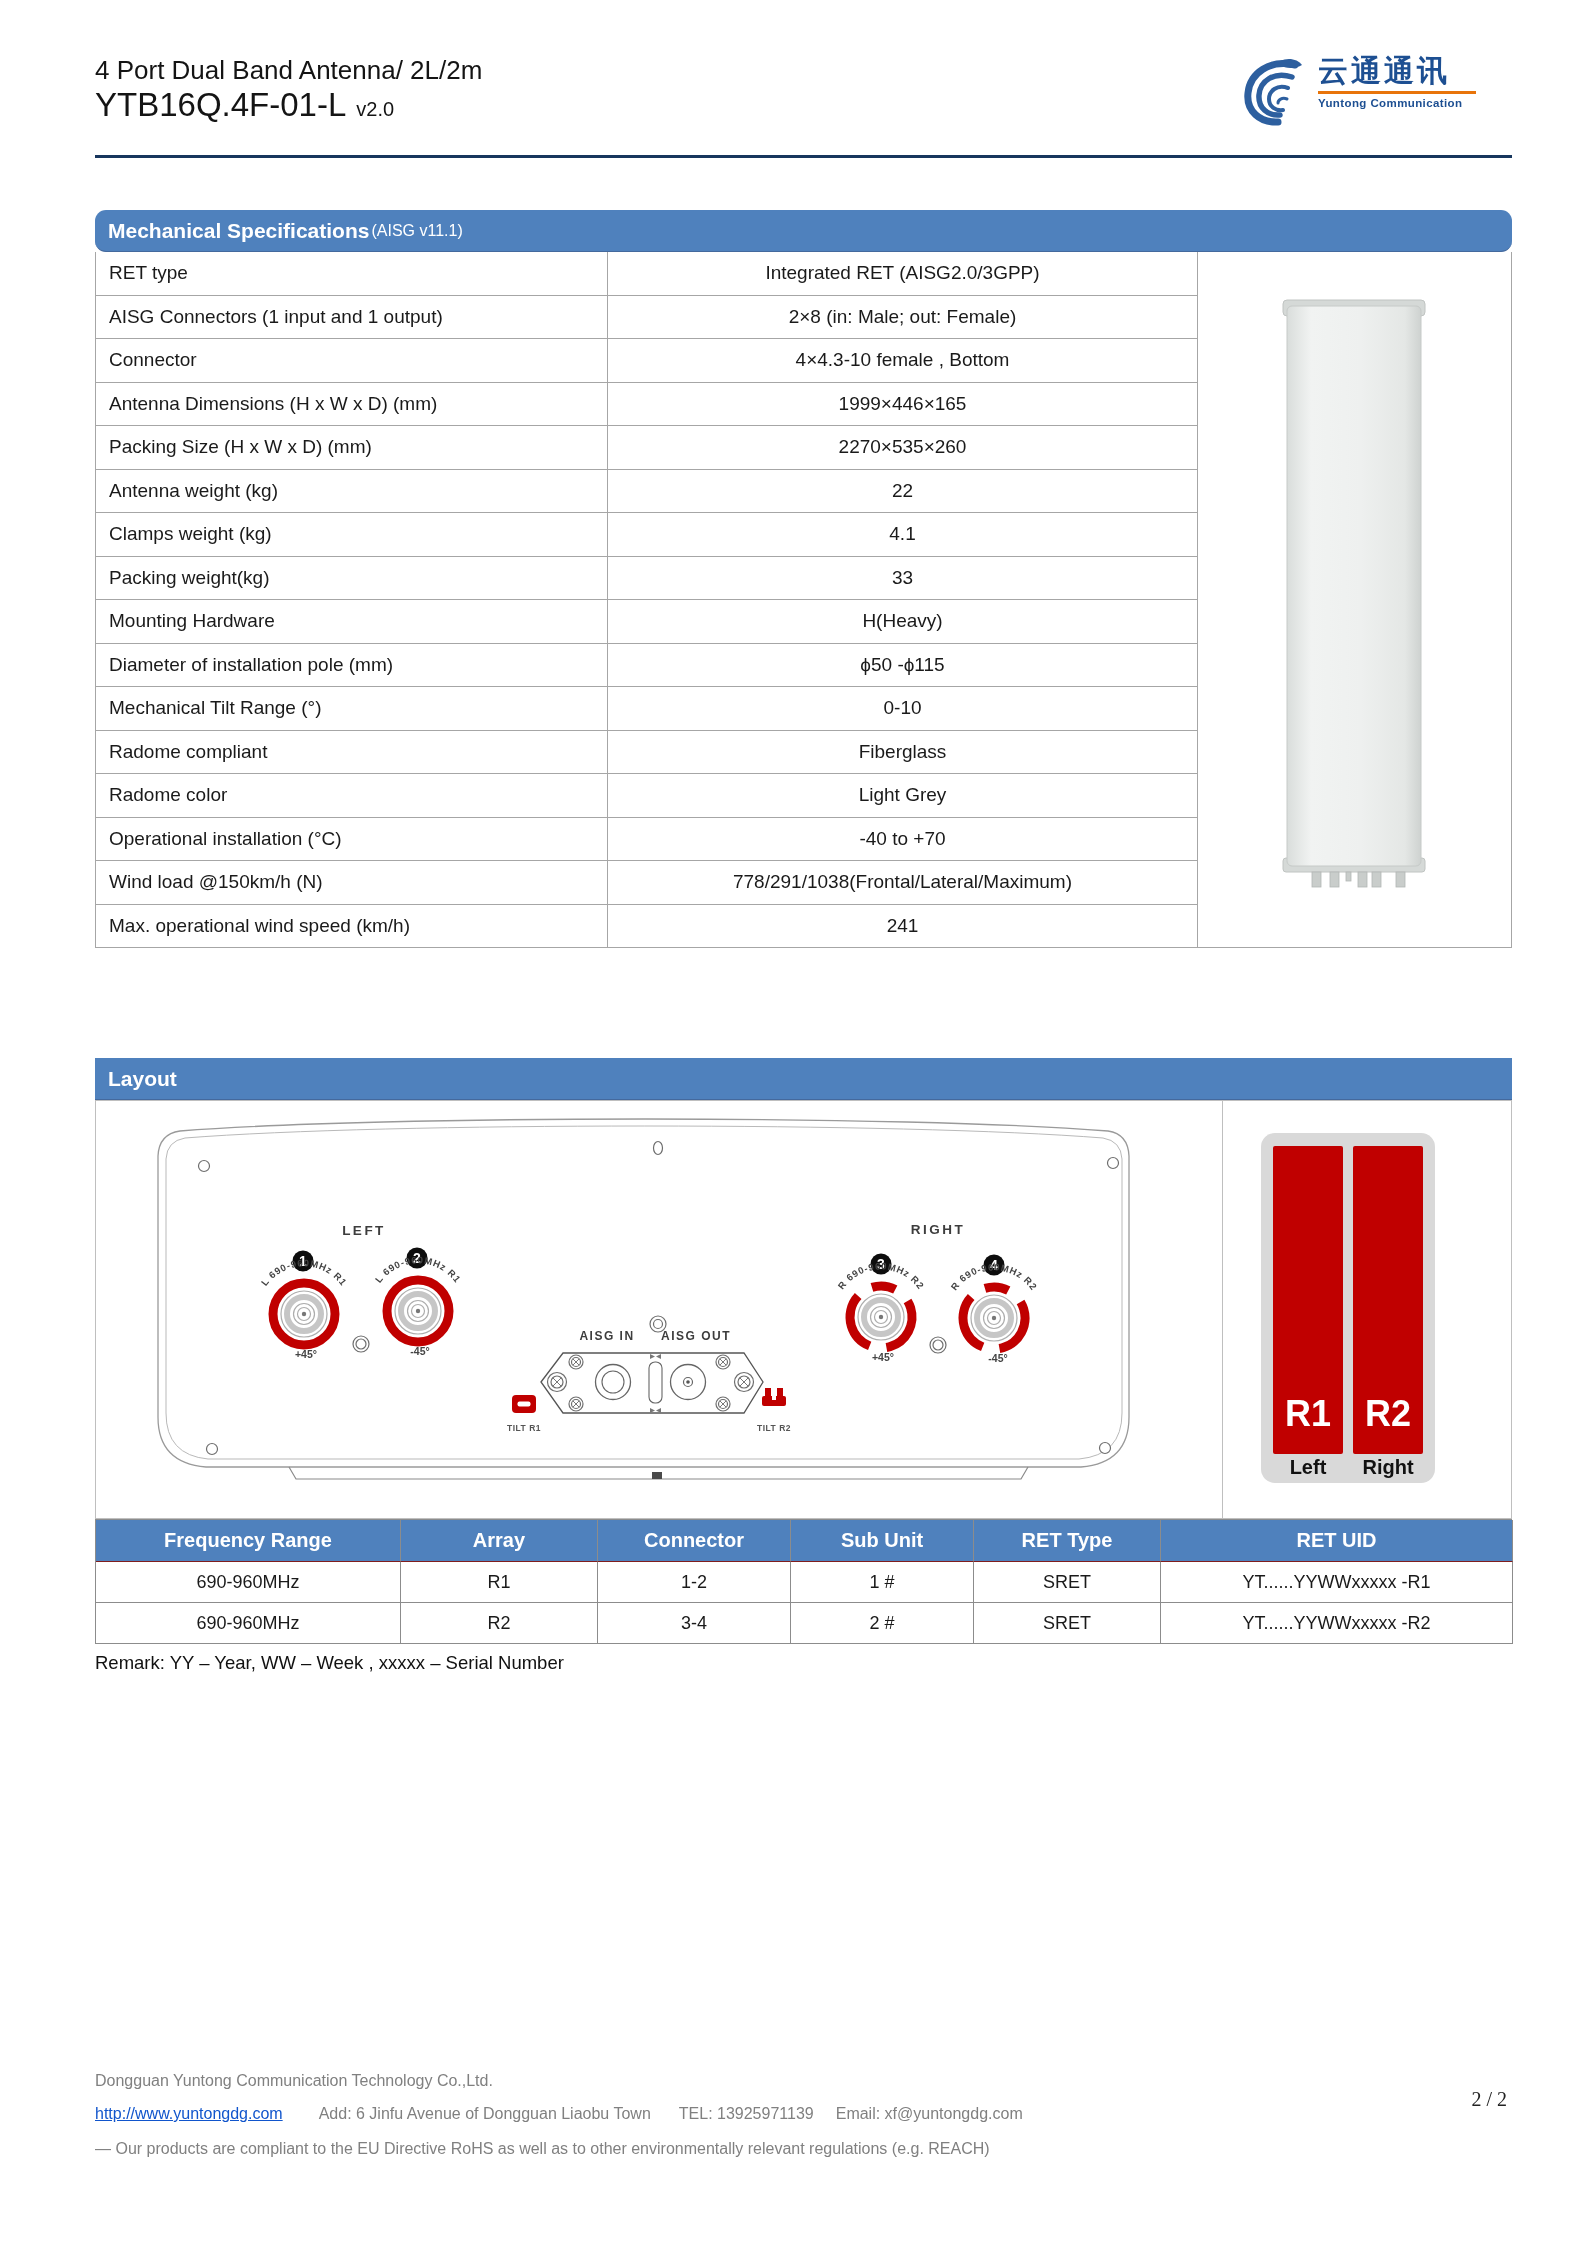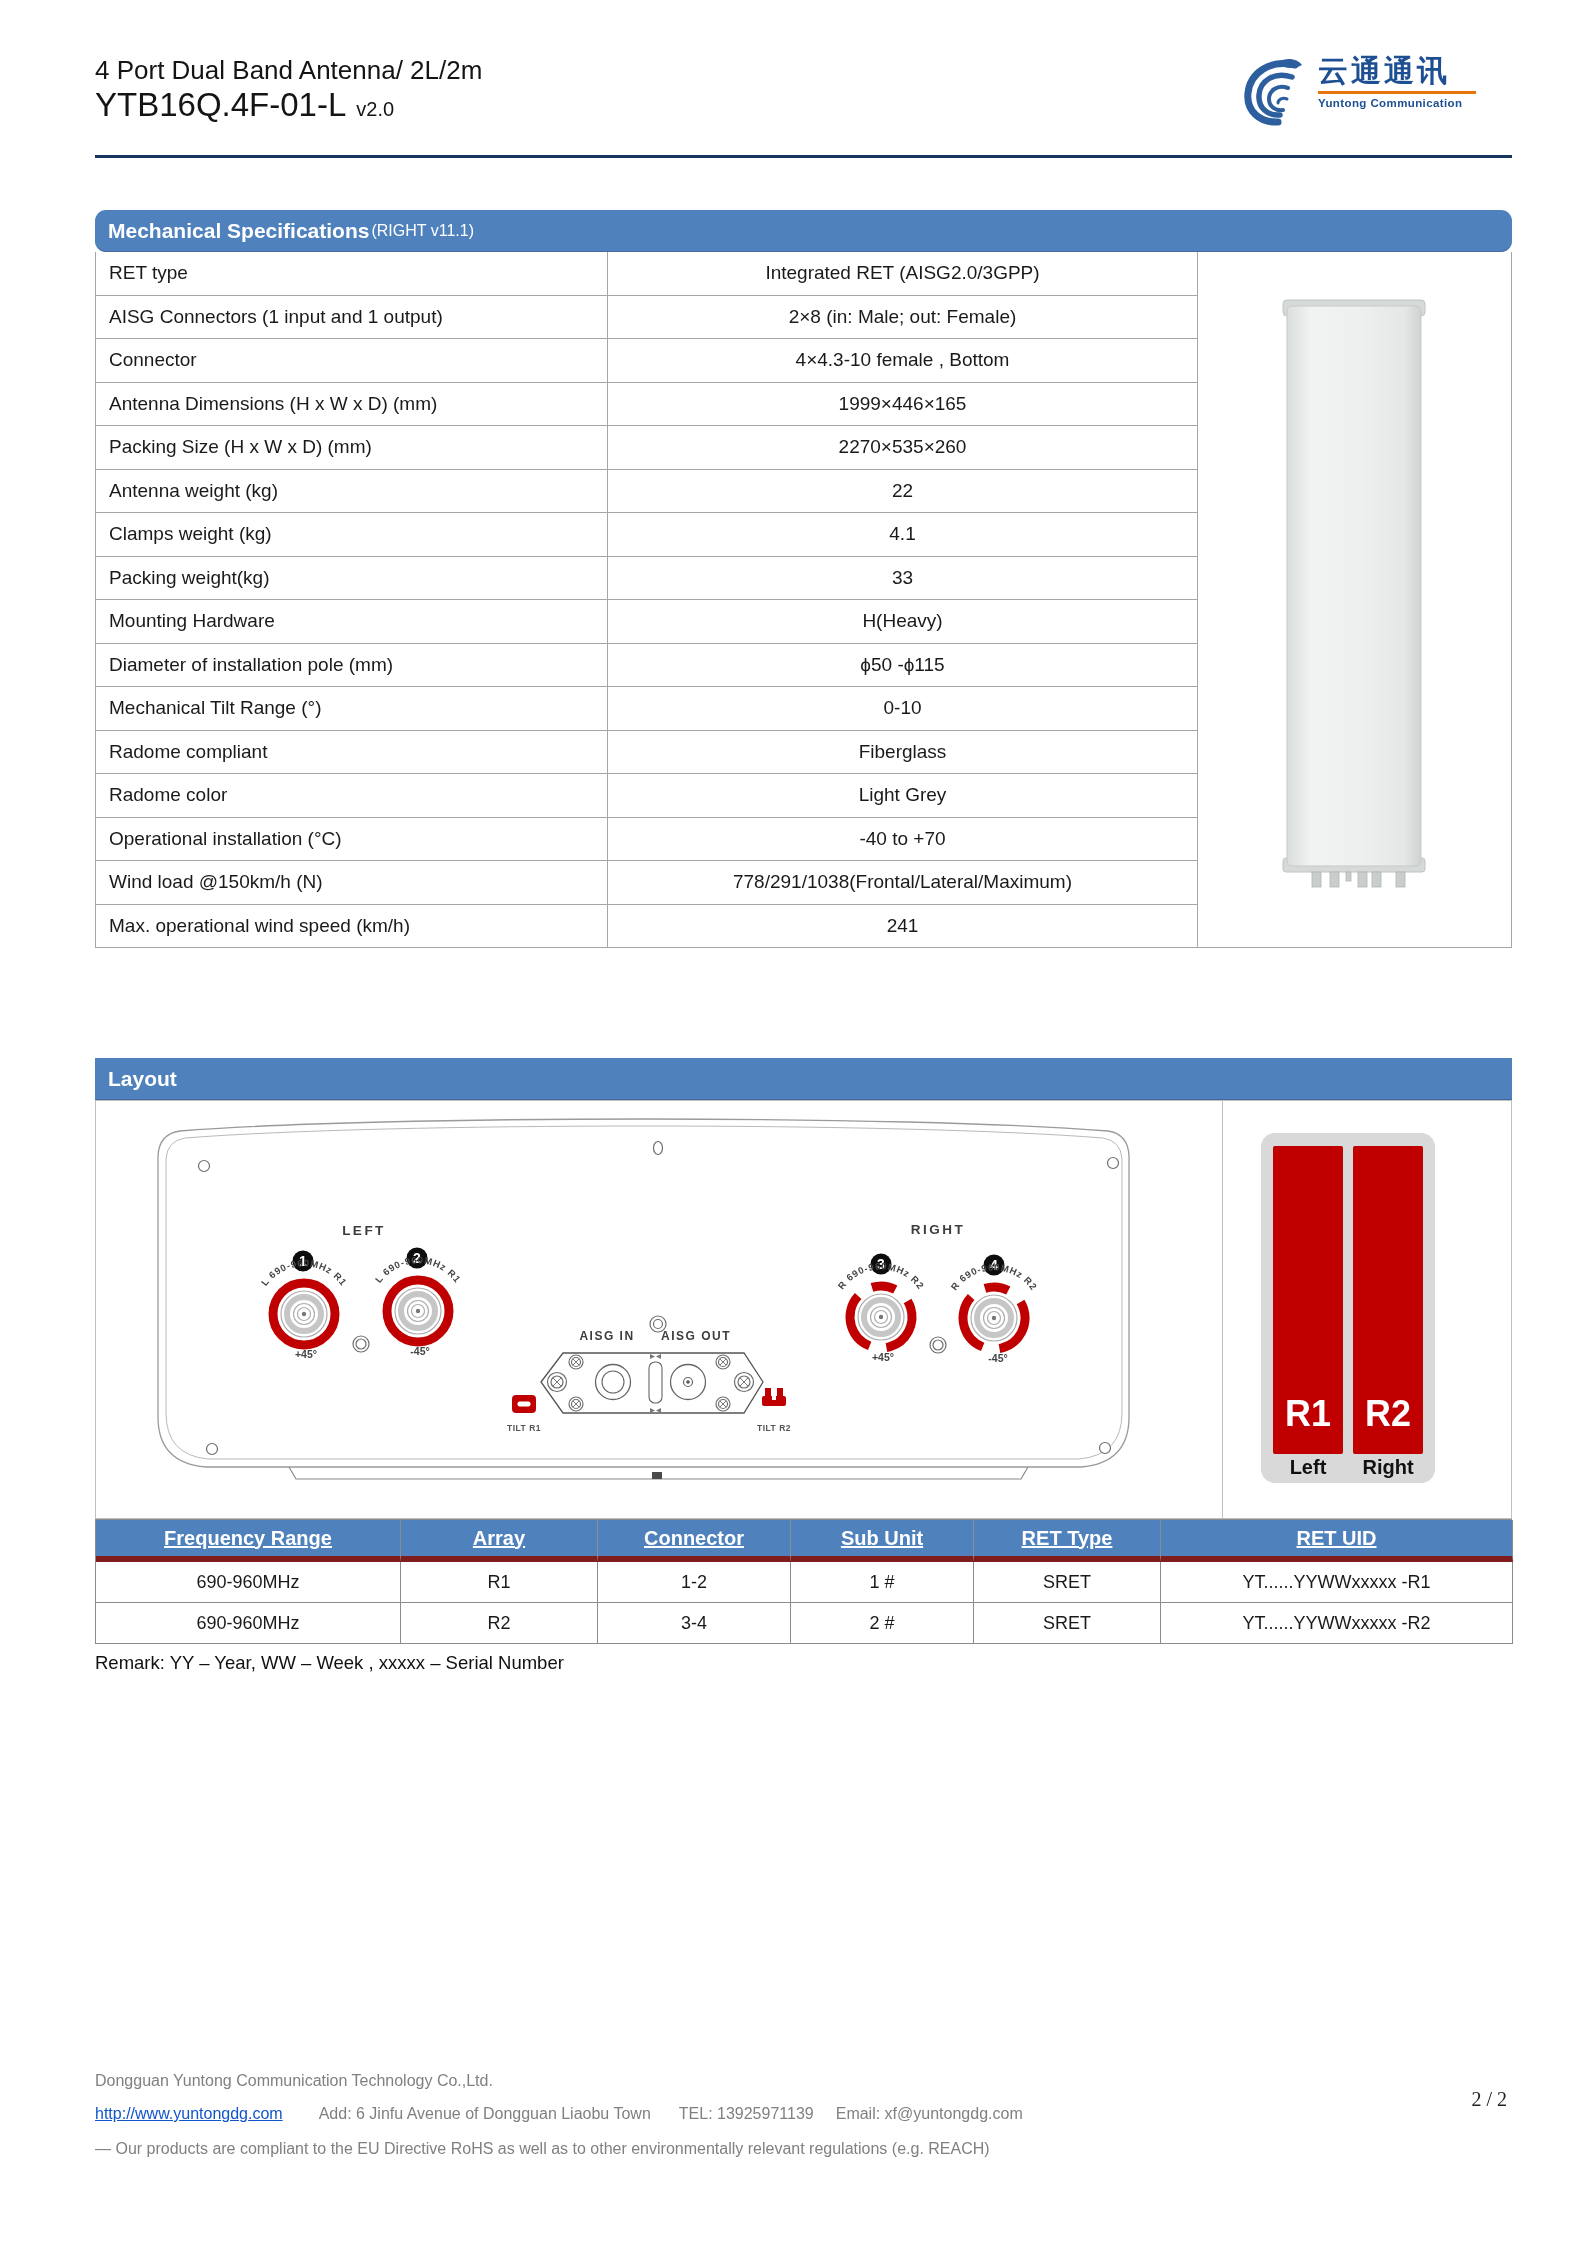--- a/index.html
+++ b/index.html
@@ -44,21 +44,21 @@
           display:flex;align-items:flex-end;justify-content:center;}
   .legbar span{color:#fff;font-weight:bold;font-size:36px;line-height:1;margin-bottom:22px;}
   .legcap{position:absolute;bottom:4px;width:70px;text-align:center;font-weight:bold;font-size:20px;color:#111;}
 
   
   .freq{left:95px;top:1519px;width:1417px;display:grid;
         grid-template-columns:305px 197px 193px 183px 187px 352px;
         grid-template-rows:42px 41px 41px;
         border-left:1px solid #8c8c8c;border-top:1px solid #8c8c8c;box-sizing:border-box;}
   .fh{background:#4f81bd;color:#fff;font-weight:bold;font-size:20px;display:flex;align-items:center;
-      justify-content:center;border-right:1px solid #8c8c8c;border-bottom:6px solid #7f1d1d;box-sizing:border-box;text-decoration:underline;}
+      justify-content:center;border-right:1px solid #8c8c8c;border-bottom:1px solid #7f1d1d;box-sizing:border-box;}
   .fc{font-size:18px;display:flex;align-items:center;justify-content:center;
       border-right:1px solid #8c8c8c;border-bottom:1px solid #8c8c8c;box-sizing:border-box;}
   .remark{left:95px;top:1652px;font-size:18.5px;color:#111;}
 
   
   .f1{left:95px;top:2072px;font-size:16px;color:#808080;}
   .pagenum{right:80px;top:2064px;font-family:"Liberation Serif","DejaVu Serif",serif;font-size:20px;color:#222;margin-top:24px;}
   .f2{left:95px;top:2105px;font-size:16px;color:#808080;display:flex;}
   .f2 a{color:#1155cc;text-decoration:underline;}
   .f2 .seg{margin-left:36px;}
@@ -107,21 +107,21 @@
       <span class="logo-cn">云通通讯</span>
       <span class="logo-rule"></span>
       <span class="logo-en">Yuntong Communication</span>
     </span>
   </div>
 
   <div class="abs hdr-rule"></div>
 
   <div class="abs secbar" style="left:95px;top:210px;border-radius:11px;">
     <span class="t">Mechanical Specifications</span>
-    <span class="s">(RIGHT v11.1)</span>
+    <span class="s">(AISG v11.1)</span>
   </div>
 
   <div class="abs mech">
     <div class="ml">RET type</div>
       <div class="mv">Integrated RET (AISG2.0/3GPP)</div>
     <div class="ml">AISG Connectors (1 input and 1 output)</div>
       <div class="mv">2×8 (in: Male; out: Female)</div>
     <div class="ml">Connector</div>
       <div class="mv">4×4.3-10 female , Bottom</div>
     <div class="ml">Antenna Dimensions (H x W x D) (mm)</div>

